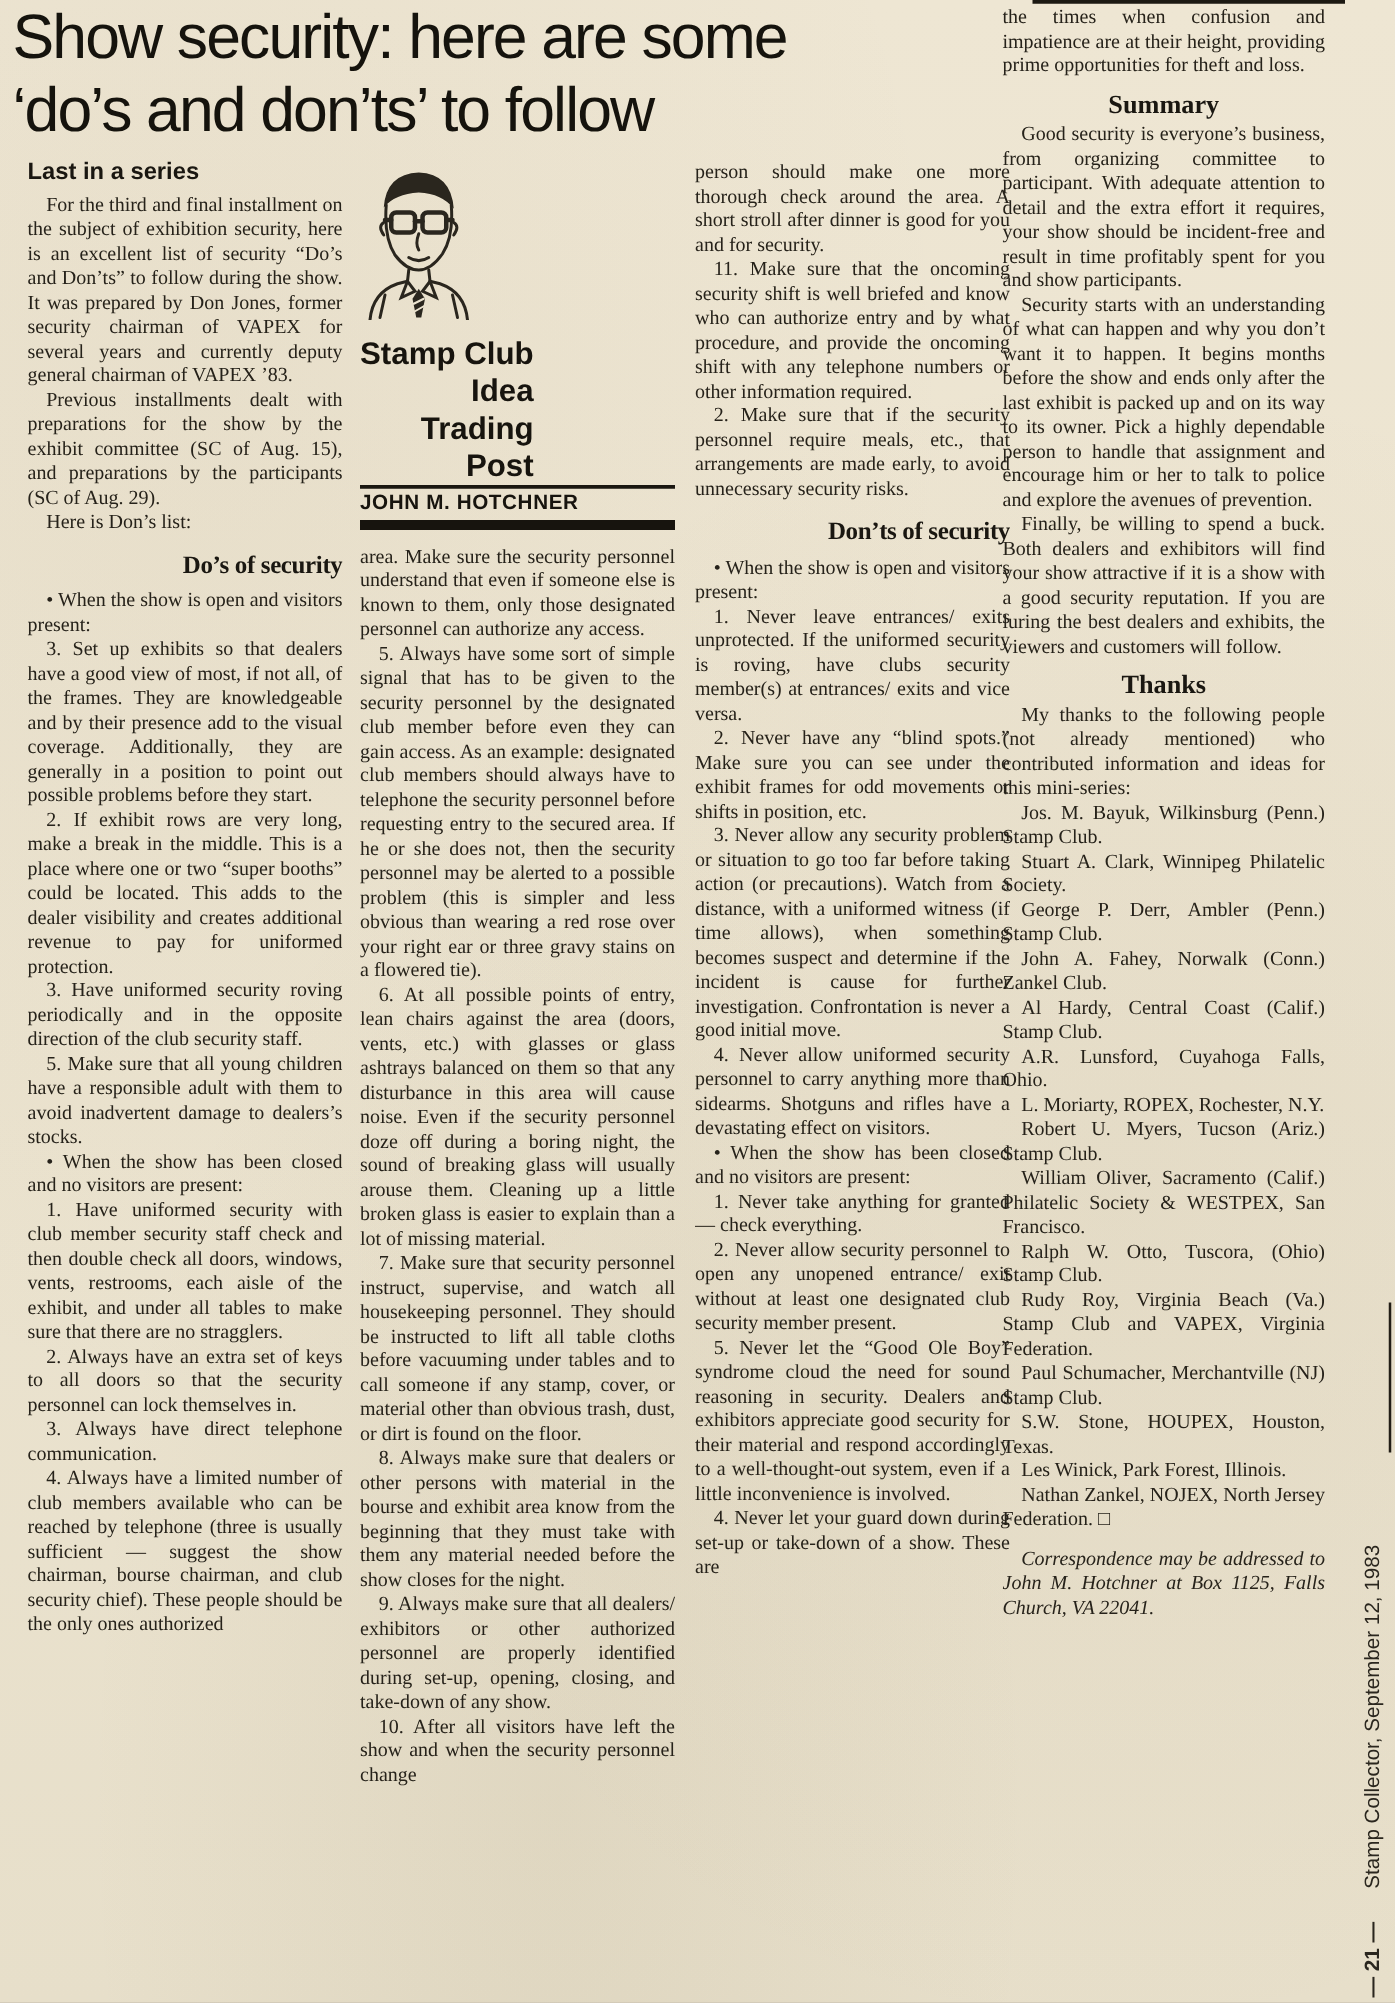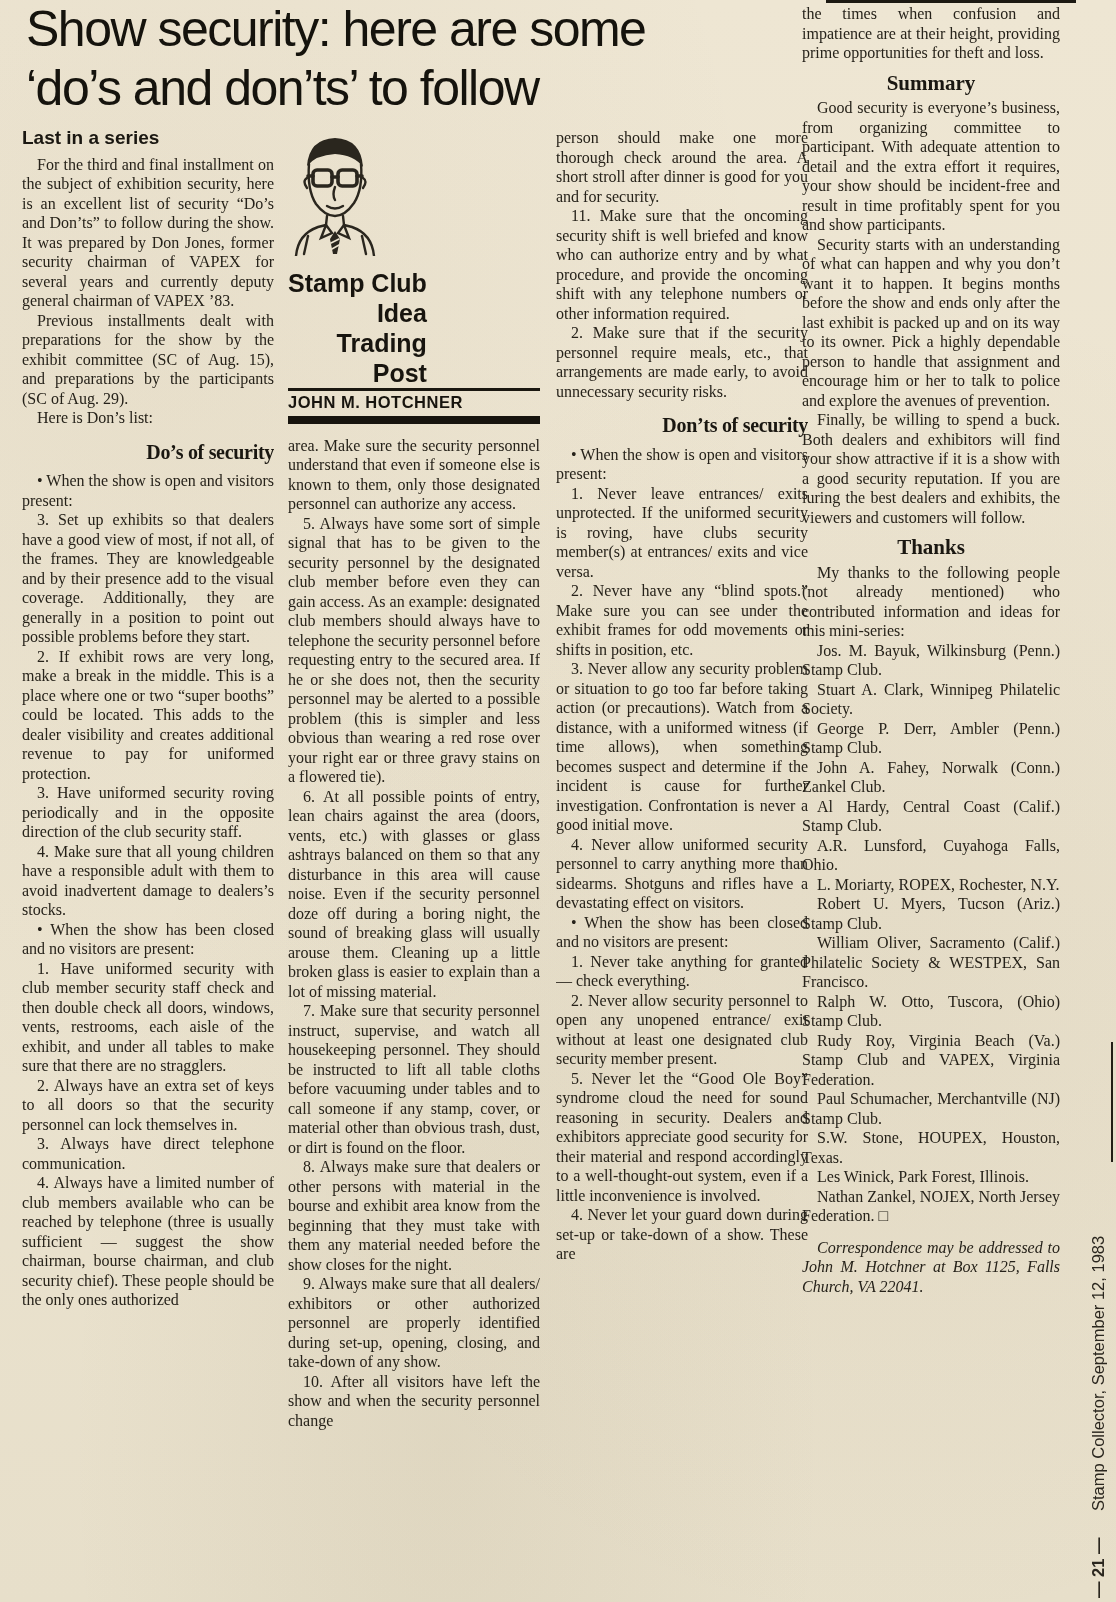--- a/index.html
+++ b/index.html
@@ -8,21 +8,21 @@
     background-color:#ece4d0;
     background-image:
       radial-gradient(ellipse at 15% 20%, rgba(130,110,70,.05), transparent 45%),
       radial-gradient(ellipse at 80% 60%, rgba(120,100,60,.06), transparent 50%),
       radial-gradient(ellipse at 40% 90%, rgba(110,95,55,.07), transparent 40%),
       linear-gradient(180deg,#eee6d3 0%,#ebe3cf 55%,#e7dfca 100%);
     color:#26221a;
     font-family:"Liberation Serif", serif;
   }
   .headline{
-    position:absolute;left:26px;top:0px;width:750px;margin:0;
+    position:absolute;left:10px;top:0px;width:750px;margin:0;
     font-family:"Liberation Sans", sans-serif;font-weight:400;
     font-size:50px;line-height:59px;letter-spacing:-1.5px;color:#15130d;
   }
   .headline .hl{display:block;white-space:nowrap;}
   .col{
     position:absolute;top:128px;width:252px;height:1470px;overflow:hidden;
     text-align:justify;font-size:16px;line-height:19.5px;
   }
   .col1{left:22px;}
   .col2{left:288px;}
@@ -75,21 +75,21 @@
   <section class="col col1">
       <p class="para t-kicker">Last in a series</p>
       <p class="para t-p">For the third and final installment on the subject of exhibition security, here is an excellent list of security “Do’s and Don’ts” to follow during the show. It was prepared by Don Jones, former security chairman of VAPEX for several years and currently deputy general chairman of VAPEX ’83.</p>
       <p class="para t-p">Previous installments dealt with preparations for the show by the exhibit committee (SC of Aug. 15), and preparations by the participants (SC of Aug. 29).</p>
       <p class="para t-p">Here is Don’s list:</p>
       <p class="para t-h">Do’s of security</p>
       <p class="para t-bullet">• When the show is open and visitors present:</p>
       <p class="para t-p">3. Set up exhibits so that dealers have a good view of most, if not all, of the frames. They are knowledgeable and by their presence add to the visual coverage. Additionally, they are generally in a position to point out possible problems before they start.</p>
       <p class="para t-p">2. If exhibit rows are very long, make a break in the middle. This is a place where one or two “super booths” could be located. This adds to the dealer visibility and creates additional revenue to pay for uniformed protection.</p>
       <p class="para t-p">3. Have uniformed security roving periodically and in the opposite direction of the club security staff.</p>
-      <p class="para t-p">4. Make sure that all young children have a responsible adult with them to avoid inadvertent damage to dealers’s stocks.</p>
+      <p class="para t-p">5. Make sure that all young children have a responsible adult with them to avoid inadvertent damage to dealers’s stocks.</p>
       <p class="para t-bullet">• When the show has been closed and no visitors are present:</p>
       <p class="para t-p">1. Have uniformed security with club member security staff check and then double check all doors, windows, vents, restrooms, each aisle of the exhibit, and under all tables to make sure that there are no stragglers.</p>
       <p class="para t-p">2. Always have an extra set of keys to all doors so that the security personnel can lock themselves in.</p>
       <p class="para t-p">3. Always have direct telephone communication.</p>
       <p class="para t-p">4. Always have a limited number of club members available who can be reached by telephone (three is usually sufficient — suggest the show chairman, bourse chairman, and club security chief). These people should be the only ones authorized</p>
     </section>
 
   <section class="col col2">
     <div class="logo-block">
       <div class="logo-top">

